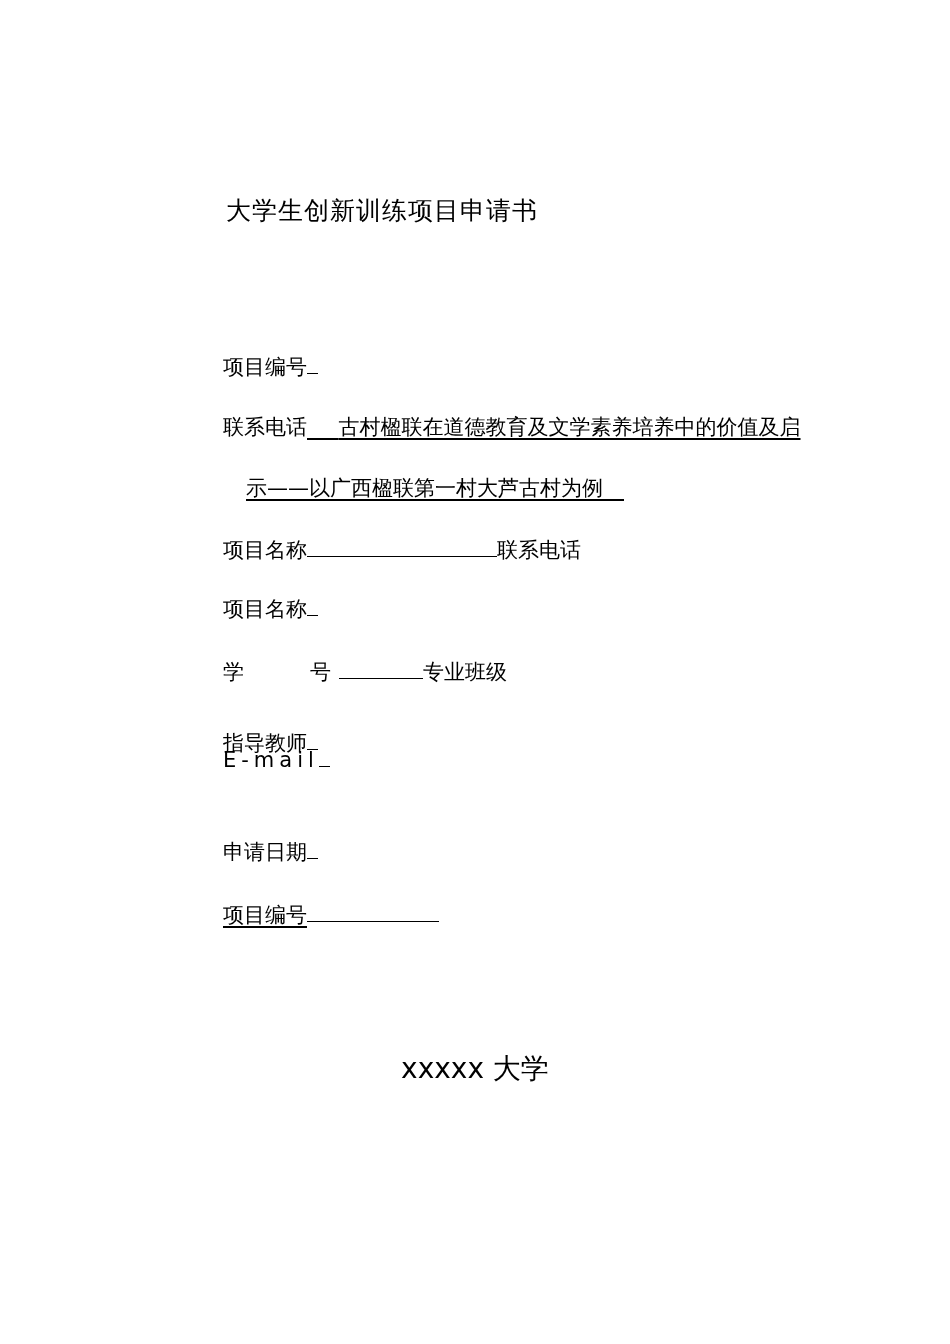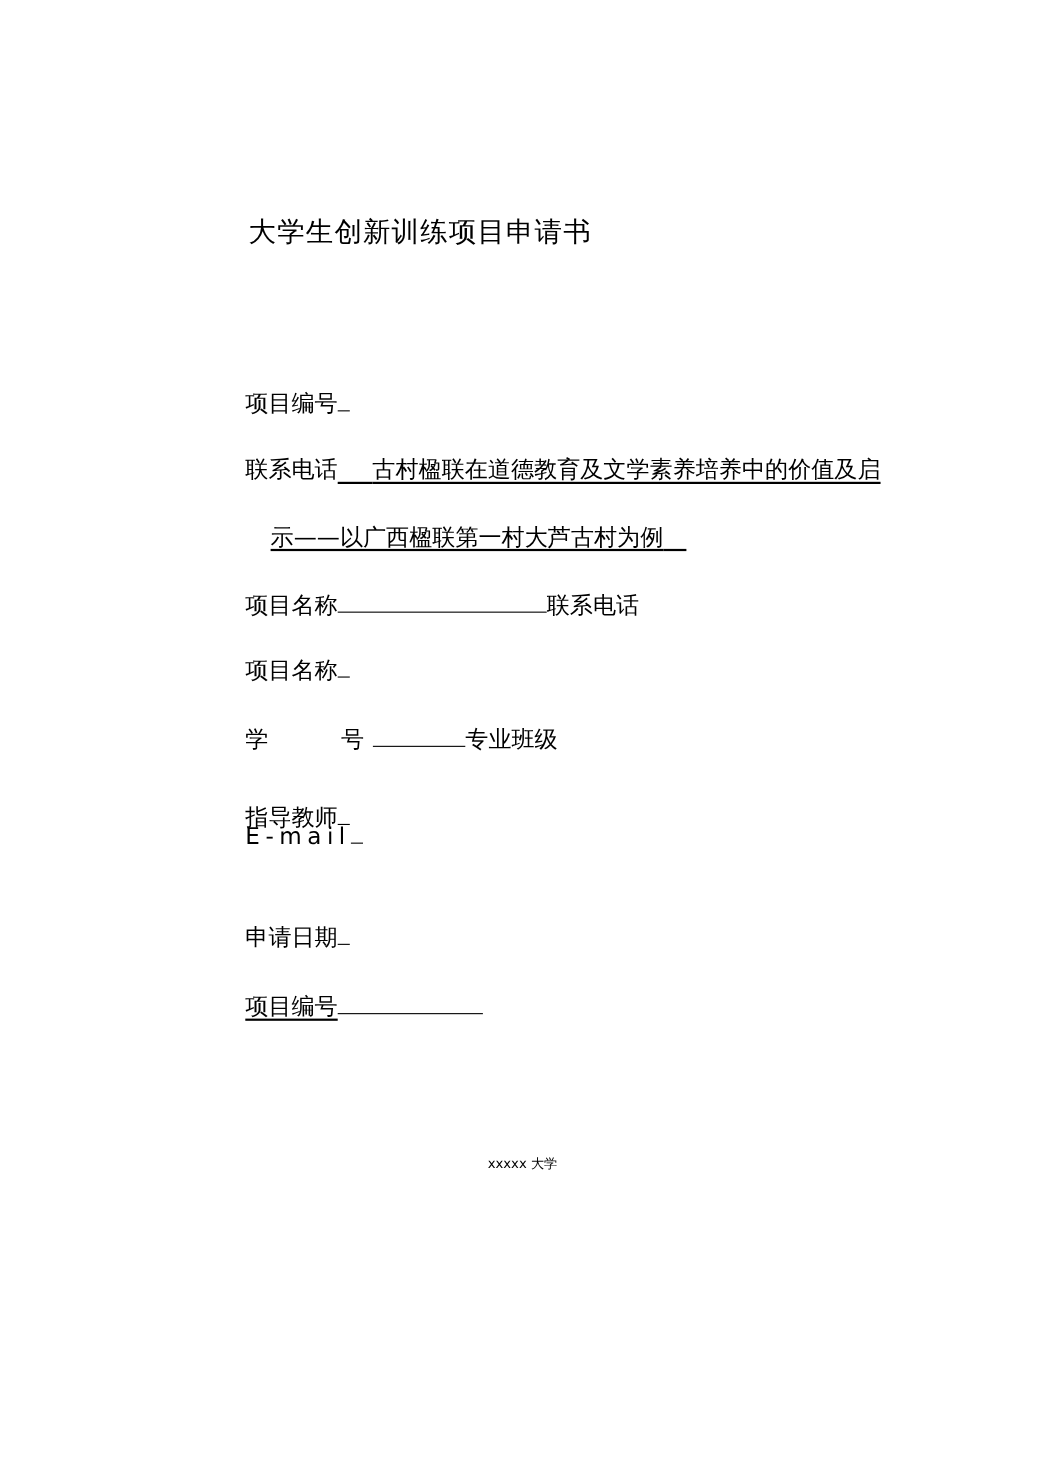--- a/index.html
+++ b/index.html
@@ -19,21 +19,21 @@
     }
     .blank {
       display: inline-block; border-bottom: 1.5px solid #000;
       height: 22px; vertical-align: baseline;
     }
     .ul { text-decoration: underline; text-underline-offset: 4px; }
     .trail { display: inline-block; width: 11px; border-bottom: 1.5px solid #000; height: 20px; }
     .spaced { letter-spacing: 5px; }
     .footer {
       position: absolute; left: 0; width: 950px; top: 1050px;
-      text-align: center; font-size: 12px;
+      text-align: center; font-size: 28px;
     }
   </style>
 </head>
 <body>
 
 <div class="title">大学生创新训练项目申请书</div>
 
 <div class="line" style="top:353px">
   <span>项目编号</span><span class="trail"></span>
 </div>

